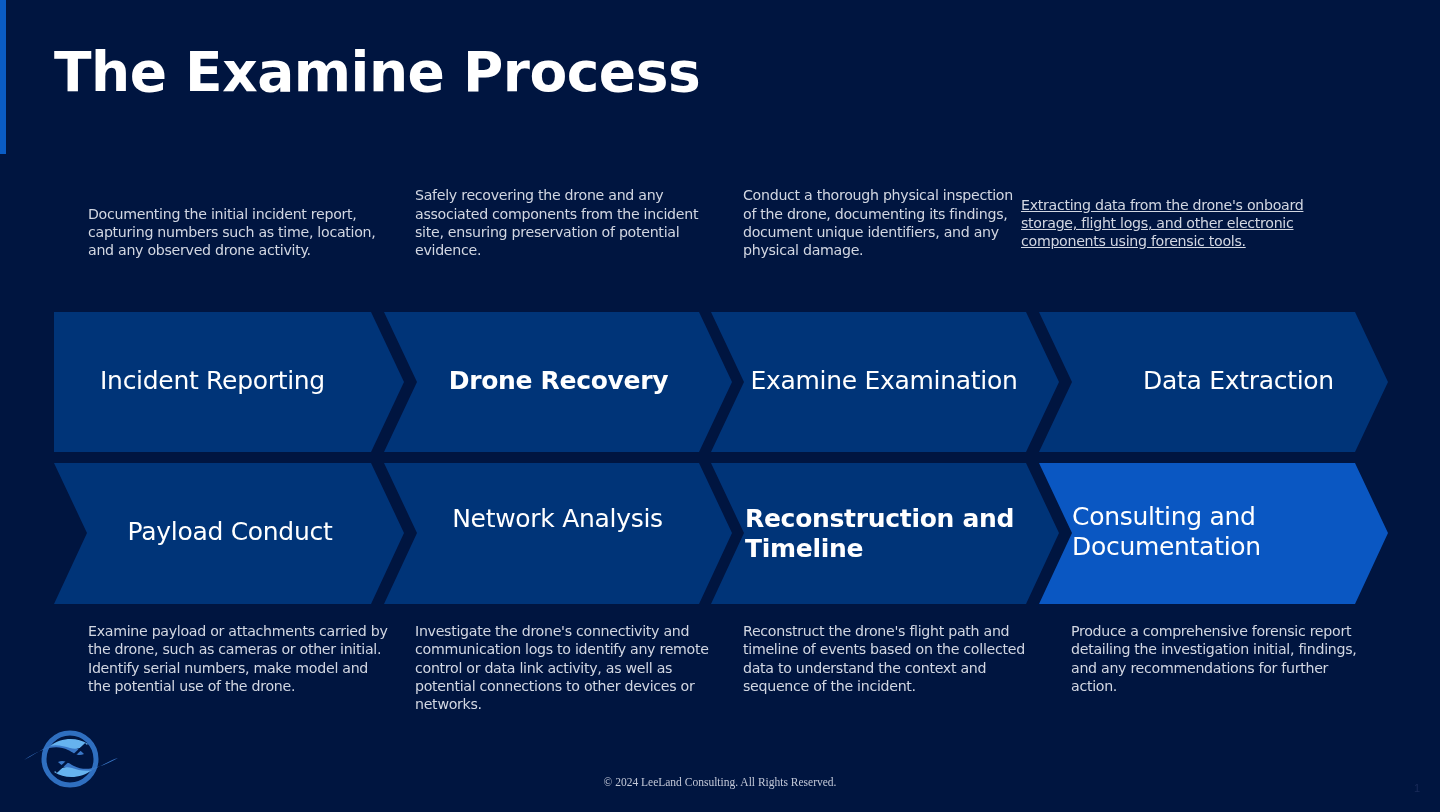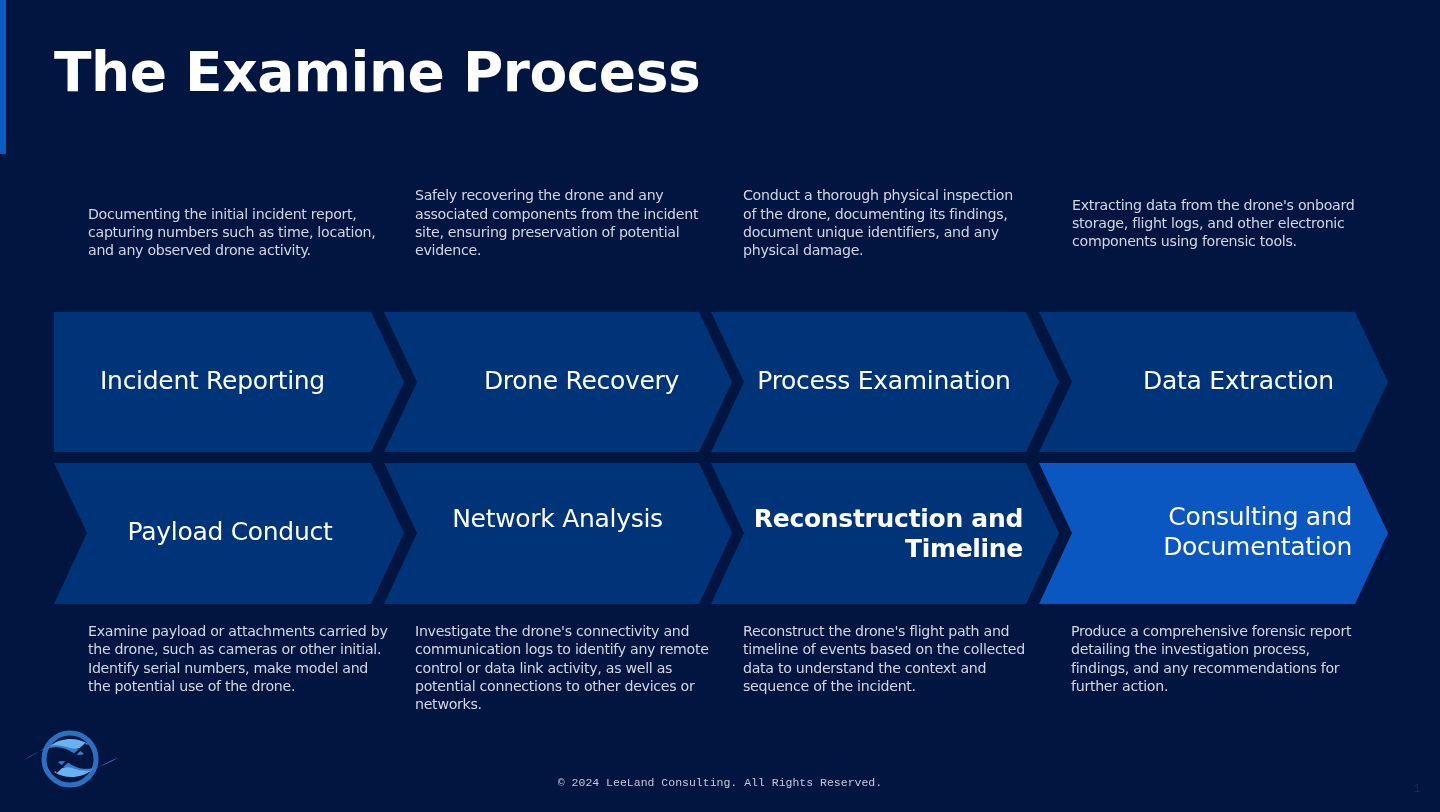--- a/index.html
+++ b/index.html
@@ -18,75 +18,75 @@
   .desc {
     position:absolute; width:300px;
     font-family:"DejaVu Sans", sans-serif; font-size:14.2px; line-height:18.3px;
     color:#d2d7e2; letter-spacing:-0.3px;
   }
   .desc.top { display:flex; flex-direction:column; justify-content:center; height:120px; top:172px; }
   .desc.bottom { top:622px; }
   .chev-svg { position:absolute; left:0; top:0; width:1440px; height:812px; }
   .chev-label {
     position:absolute; display:flex; align-items:center; justify-content:center;
-    text-align:right; font-family:"DejaVu Sans", sans-serif;
+    text-align:left; font-family:"DejaVu Sans", sans-serif;
     font-size:25px; line-height:30px; color:#ffffff; letter-spacing:-0.3px;
   }
   .footer {
     position:absolute; left:0; width:1440px; top:776px; text-align:center;
-    font-family:Liberation Mono, monospace; font-size:11.5px; color:#c3c9d8;
+    font-family:Liberation Serif, serif; font-size:11.5px; color:#c3c9d8;
   }
   .page-num { position:absolute; right:20px; top:782px; font-size:11px; color:#1a2c5a; }
   .logo { position:absolute; left:22px; top:726px; width:100px; height:66px; }
 </style>
 </head>
 <body style="background: rgb(0, 21, 64);">
 
 <div class="accent-bar" style="background: rgb(10, 92, 196);"></div>
 <div class="title">The Examine Process</div>
 
 <div class="desc top" style="left:88px;">
     <span>Documenting the initial incident report, capturing numbers such as time, location, and any observed drone activity.</span>
   </div>
 <div class="desc top" style="left:415px; height:102px;">
     <span>Safely recovering the drone and any associated components from the incident site, ensuring preservation of potential evidence.</span>
   </div>
 <div class="desc top" style="left:743px; height:102px; width:285px;">
     <span>Conduct a thorough physical inspection of the drone, documenting its findings, document unique identifiers, and any physical damage.</span>
   </div>
-<div class="desc top" style="left:1072px; height:102px;">
+<div class="desc top" style="left:1021px; height:102px;text-decoration:underline;">
     <span>Extracting data from the drone's onboard storage, flight logs, and other electronic components using forensic tools.</span>
   </div>
 
 <svg class="chev-svg" viewBox="0 0 1440 812">
 
   <polygon points="54,312 371,312 404,382 371,452 54,452" fill="#003478"></polygon>
   <polygon points="384,312 699,312 732,382 699,452 384,452 417,382" fill="#003478"></polygon>
   <polygon points="711,312 1026,312 1059,382 1026,452 711,452 744,382" fill="#003478"></polygon>
   <polygon points="1039,312 1355,312 1388,382 1355,452 1039,452 1072,382" fill="#003478"></polygon>
 
   <polygon points="54,463 371,463 404,533 371,604 54,604 87,533" fill="#003478"></polygon>
   <polygon points="384,463 699,463 732,533 699,604 384,604 417,533" fill="#003478"></polygon>
   <polygon points="711,463 1026,463 1059,533 1026,604 711,604 744,533" fill="#003478"></polygon>
   <polygon points="1039,463 1355,463 1388,533 1355,604 1039,604 1072,533" fill="#0a57c2"></polygon>
 </svg>
 
 <div class="chev-label" style="left:60px; top:312px; width:305px; height:137px;">Incident Reporting</div>
-<div class="chev-label" style="left:434px; top:312px; width:295px; height:137px;">Drone Recovery</div>
-<div class="chev-label" style="left:745px; top:312px; width:278px; height:137px;">Process Examination</div>
+<div class="chev-label" style="left:411px; top:312px; width:295px; height:137px;font-weight:bold;">Drone Recovery</div>
+<div class="chev-label" style="left:745px; top:312px; width:278px; height:137px;">Examine Examination</div>
 <div class="chev-label" style="left:1091px; top:312px; width:295px; height:137px;">Data Extraction</div>
 <div class="chev-label" style="left:85px; top:463px; width:290px; height:137px;">Payload Conduct</div>
 <div class="chev-label" style="left:410px; top:450px; width:295px; height:137px;">Network Analysis</div>
 <div class="chev-label" style="left:745px; top:465px; width:278px; height:137px;font-weight:bold;">Reconstruction and Timeline</div>
 <div class="chev-label" style="left:1072px; top:463px; width:280px; height:137px;">Consulting and Documentation</div>
 
 <div class="desc bottom" style="left:88px;">Examine payload or attachments carried by the drone, such as cameras or other initial. Identify serial numbers, make model and the potential use of the drone.</div>
 <div class="desc bottom" style="left:415px;">Investigate the drone's connectivity and communication logs to identify any remote control or data link activity, as well as potential connections to other devices or networks.</div>
 <div class="desc bottom" style="left:743px;">Reconstruct the drone's flight path and timeline of events based on the collected data to understand the context and sequence of the incident.</div>
-<div class="desc bottom" style="left:1071px;">Produce a comprehensive forensic report detailing the investigation process, findings, and any recommendations for further action.</div>
+<div class="desc bottom" style="left:1071px;">Produce a comprehensive forensic report detailing the investigation initial, findings, and any recommendations for further action.</div>
 
 <svg class="logo" viewBox="0 0 100 66">
   <circle cx="48" cy="33" r="26" fill="none" stroke="#2f6fc0" stroke-width="5"></circle>
   <path d="M2,34 C20,22 34,18 46,24 C52,27 56,31 62,28 C54,20 40,14 28,20 C18,24 10,30 2,34 Z" fill="#3a78c8"></path>
   <path d="M28,20 C38,12 54,10 66,18 C60,22 54,24 48,22 C42,20 34,18 28,20 Z" fill="#66b3ef"></path>
   <path d="M96,32 C78,42 64,46 52,40 C46,37 42,33 36,36 C44,44 58,50 70,44 C80,40 88,34 96,32 Z" fill="#3a78c8"></path>
   <path d="M70,44 C60,52 44,54 32,46 C38,42 44,40 50,42 C56,44 64,46 70,44 Z" fill="#66b3ef"></path>
   <line x1="34" y1="46" x2="64" y2="18" stroke="#001540" stroke-width="2.5"></line>
 </svg>
 

